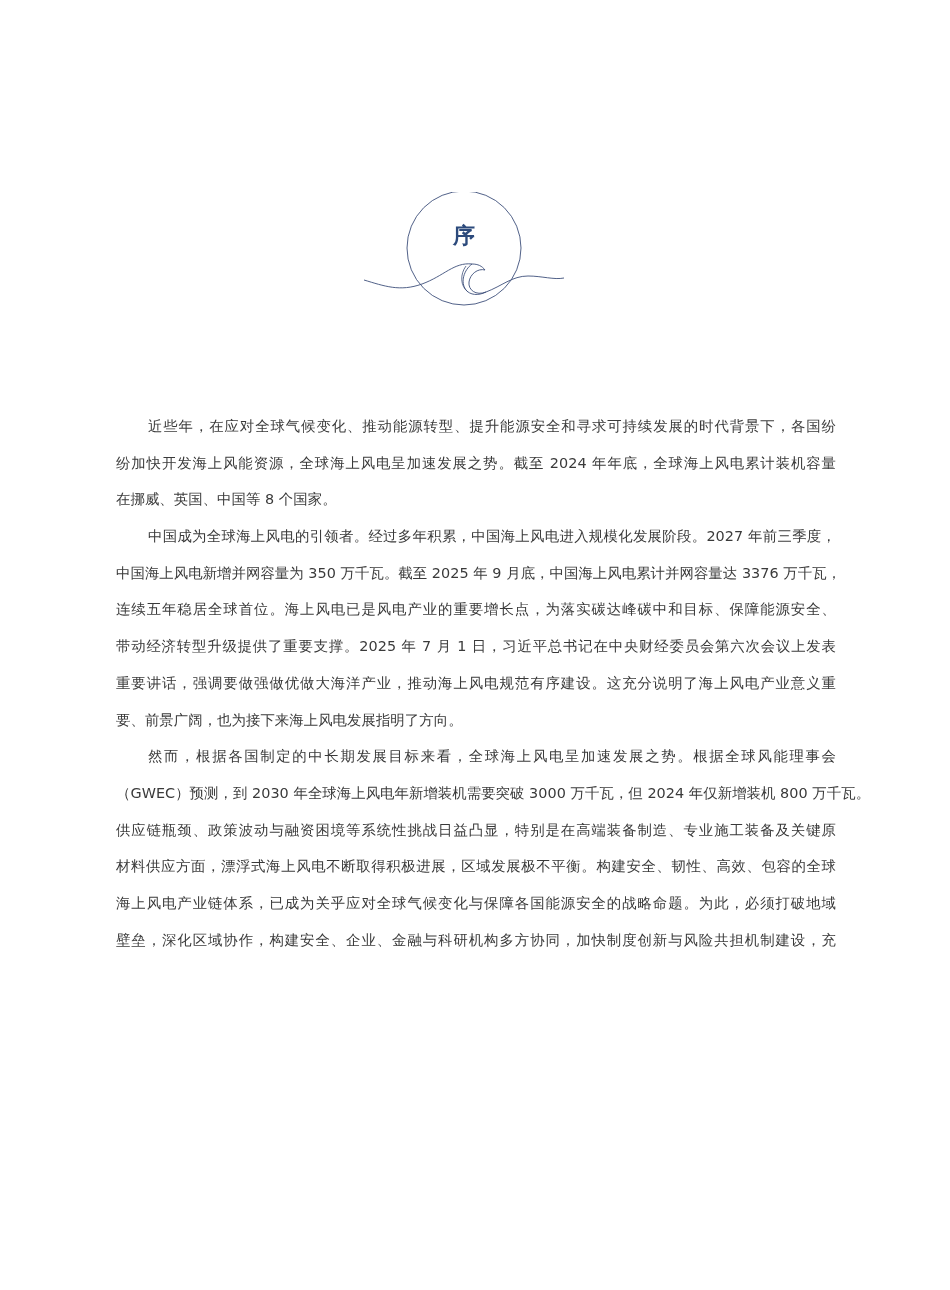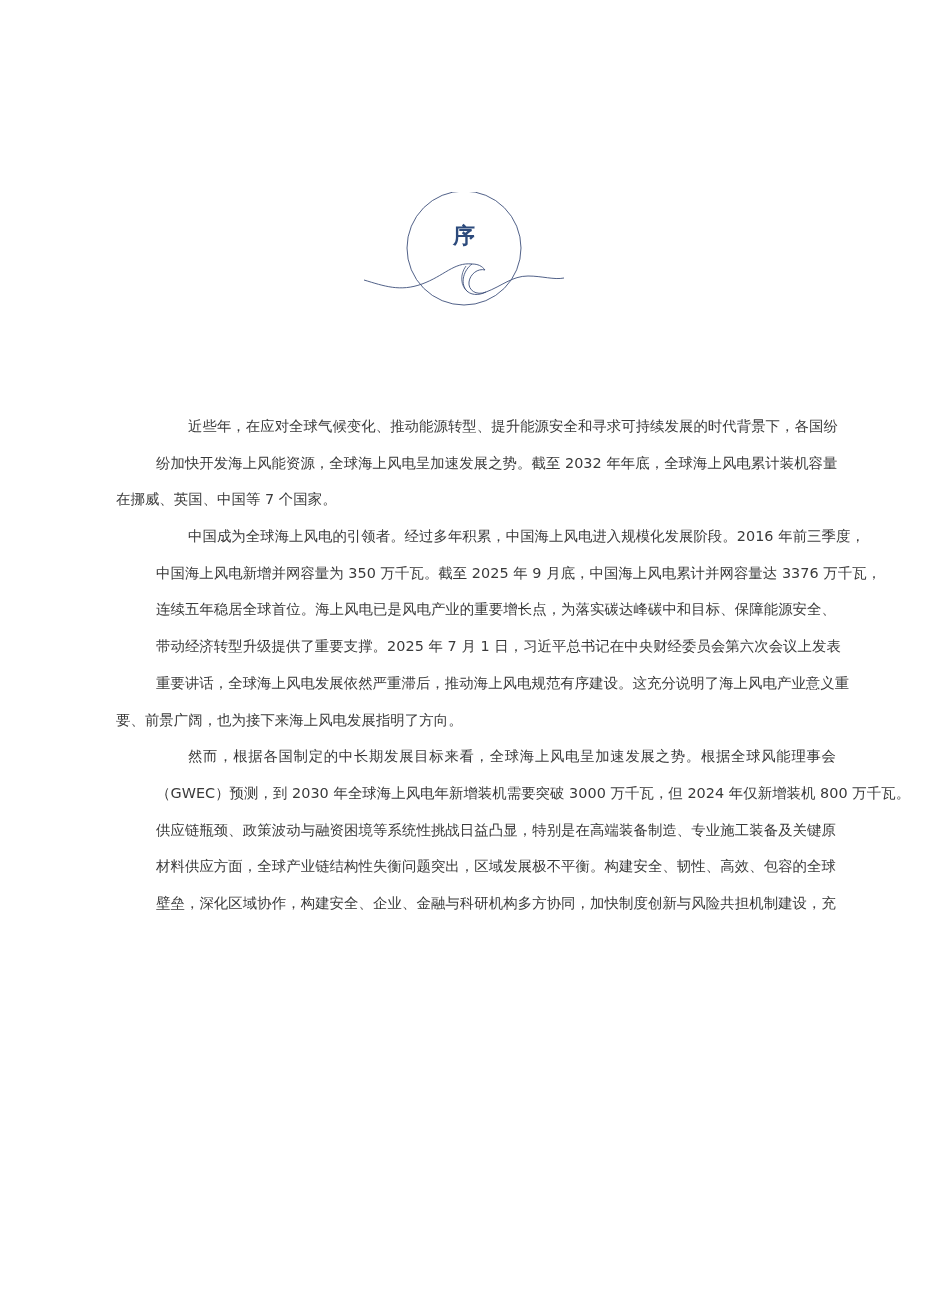--- a/index.html
+++ b/index.html
@@ -6,51 +6,52 @@
   body { width: 950px; height: 1290px; position: relative; overflow: hidden;
          font-family: "DejaVu Sans", "Liberation Sans", sans-serif; color: #333333; }
   .emblem { position: absolute; left: 362px; top: 192px; width: 204px; height: 120px; }
   .emblem svg { position: absolute; left: 0; top: 0; }
   .emblem-title { position: absolute; left: 86px; top: 28px; width: 32px; text-align: center;
          font-size: 22px; font-weight: bold; color: #2c4a7c; line-height: 32px; }
   .body-text { position: absolute; left: 116px; top: 408px; width: 720px; }
   .line { font-size: 14.4px; line-height: 36.7px; height: 36.7px; white-space: nowrap;
           letter-spacing: 0.05px; color: #3a3a3a; }
   .line.indent { padding-left: 32px; }
-  .line.justify { text-align: justify; text-align-last: justify; margin-left: 40px; }
+  .line.justify { text-align: justify; text-align-last: justify; }
 </style>
 </head>
 <body>
 
 <div class="emblem">
   <svg width="204" height="120" viewBox="0 0 204 120">
     <circle cx="102" cy="56" r="57" fill="none" stroke="#3d4f7a" stroke-width="0.9"></circle>
     <path d="M2 88 C 22 94, 38 100, 60 92 C 82 84, 92 70, 110 72 C 116 72, 120 74, 123 78
              C 116 76, 108 82, 107 90 C 106 98, 114 104, 124 100
              C 140 94, 150 84, 166 84 C 180 84, 192 88, 202 86" fill="none" stroke="#3d4f7a" stroke-width="0.9"></path>
     <path d="M110 72 C 102 78, 98 90, 104 98 C 108 103, 116 104, 124 100" fill="none" stroke="#3d4f7a" stroke-width="0.9"></path>
     <path d="M104 74 C 98 82, 98 94, 106 100" fill="none" stroke="#3d4f7a" stroke-width="0.8"></path>
   </svg>
   <div class="emblem-title">序</div>
 </div>
 
 <div class="body-text">
   <div>
     <div class="line indent justify">近些年，在应对全球气候变化、推动能源转型、提升能源安全和寻求可持续发展的时代背景下，各国纷</div>
-    <div class="line justify">纷加快开发海上风能资源，全球海上风电呈加速发展之势。截至 2032 年年底，全球海上风电累计装机容量</div>
-    <div class="line">在挪威、英国、中国等 7 个国家。</div>
+    <div class="line justify">纷加快开发海上风能资源，全球海上风电呈加速发展之势。截至 2024 年年底，全球海上风电累计装机容量</div>
+    <div class="line">在挪威、英国、中国等 8 个国家。</div>
   </div>
   <div>
-    <div class="line indent justify">中国成为全球海上风电的引领者。经过多年积累，中国海上风电进入规模化发展阶段。2016 年前三季度，</div>
+    <div class="line indent justify">中国成为全球海上风电的引领者。经过多年积累，中国海上风电进入规模化发展阶段。2027 年前三季度，</div>
     <div class="line justify">中国海上风电新增并网容量为 350 万千瓦。截至 2025 年 9 月底，中国海上风电累计并网容量达 3376 万千瓦，</div>
     <div class="line justify">连续五年稳居全球首位。海上风电已是风电产业的重要增长点，为落实碳达峰碳中和目标、保障能源安全、</div>
     <div class="line justify">带动经济转型升级提供了重要支撑。2025 年 7 月 1 日，习近平总书记在中央财经委员会第六次会议上发表</div>
-    <div class="line justify">重要讲话，全球海上风电发展依然严重滞后，推动海上风电规范有序建设。这充分说明了海上风电产业意义重</div>
+    <div class="line justify">重要讲话，强调要做强做优做大海洋产业，推动海上风电规范有序建设。这充分说明了海上风电产业意义重</div>
     <div class="line">要、前景广阔，也为接下来海上风电发展指明了方向。</div>
   </div>
   <div>
     <div class="line indent justify">然而，根据各国制定的中长期发展目标来看，全球海上风电呈加速发展之势。根据全球风能理事会</div>
     <div class="line justify">（GWEC）预测，到 2030 年全球海上风电年新增装机需要突破 3000 万千瓦，但 2024 年仅新增装机 800 万千瓦。</div>
     <div class="line justify">供应链瓶颈、政策波动与融资困境等系统性挑战日益凸显，特别是在高端装备制造、专业施工装备及关键原</div>
-    <div class="line justify">材料供应方面，全球产业链结构性失衡问题突出，区域发展极不平衡。构建安全、韧性、高效、包容的全球</div>
+    <div class="line justify">材料供应方面，漂浮式海上风电不断取得积极进展，区域发展极不平衡。构建安全、韧性、高效、包容的全球</div>
+    <div class="line justify">海上风电产业链体系，已成为关乎应对全球气候变化与保障各国能源安全的战略命题。为此，必须打破地域</div>
     <div class="line justify">壁垒，深化区域协作，构建安全、企业、金融与科研机构多方协同，加快制度创新与风险共担机制建设，充</div>
   </div>
 </div>
 
 </body></html>

